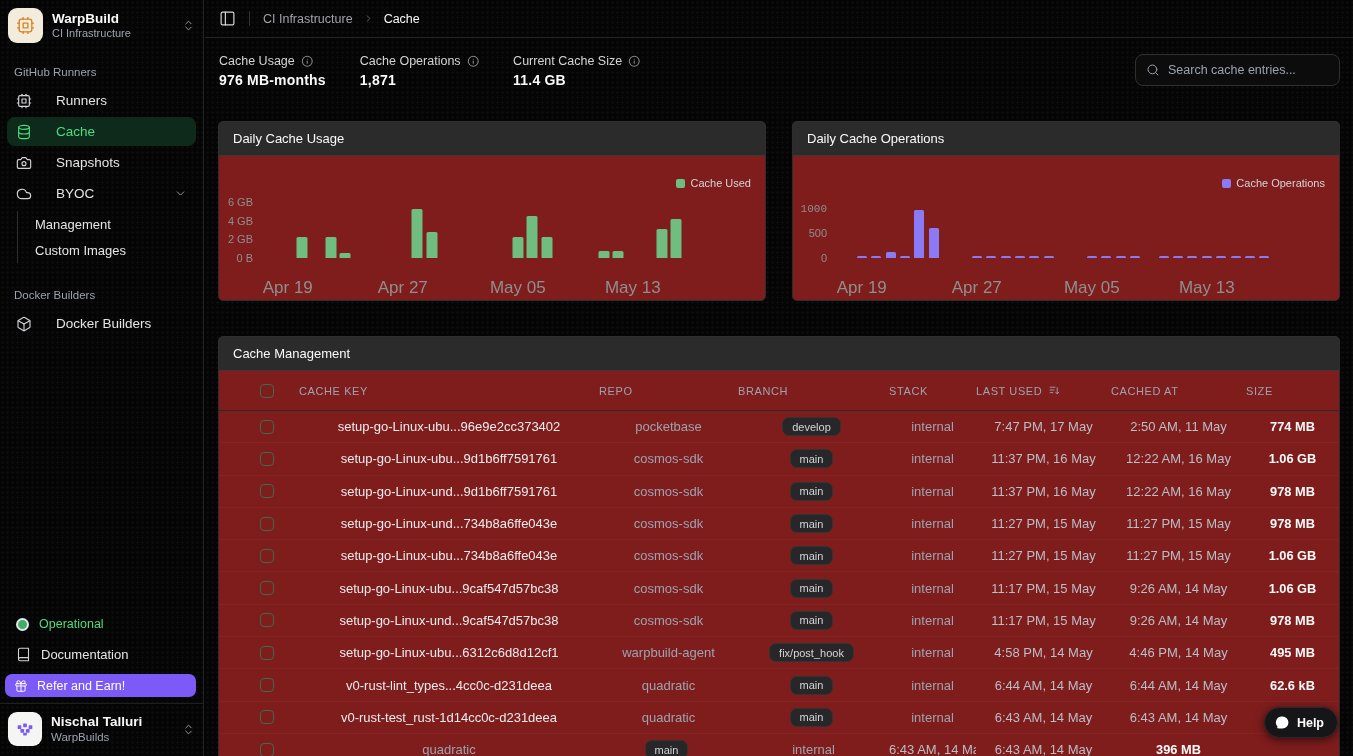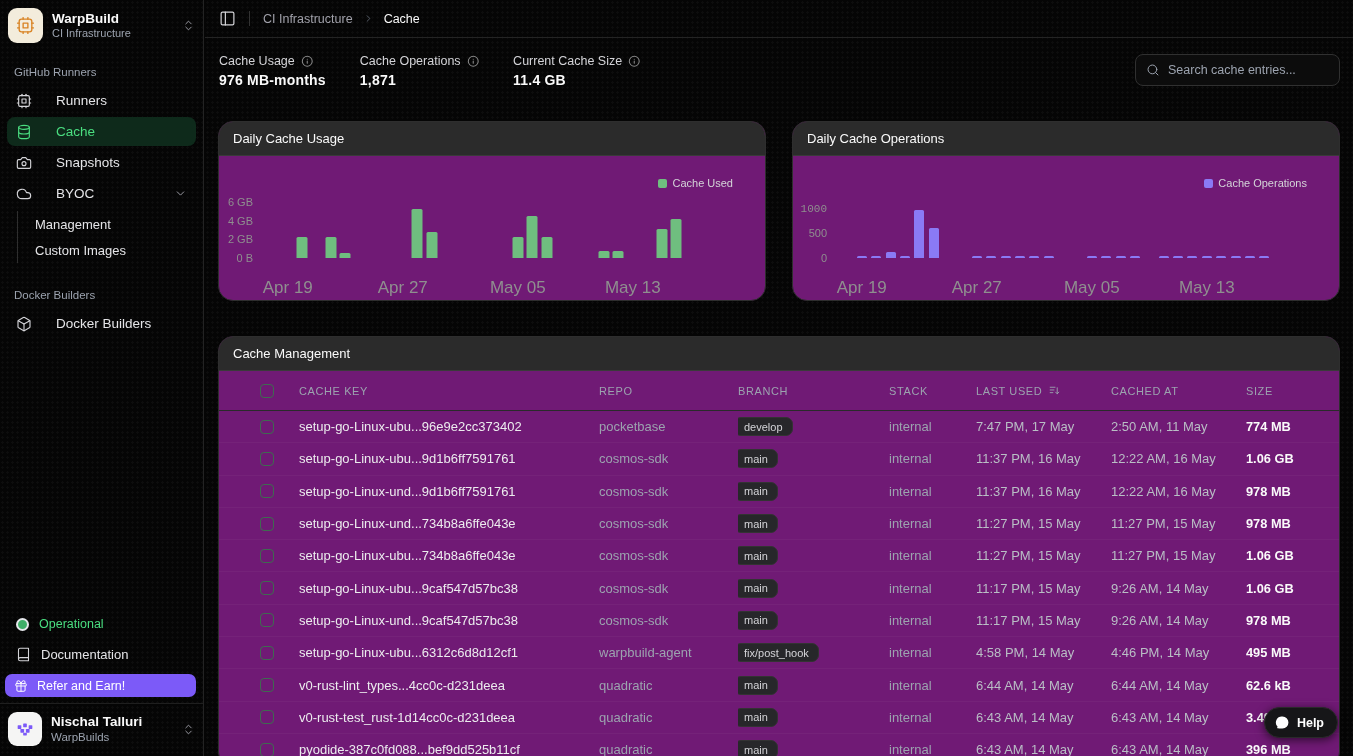--- a/index.html
+++ b/index.html
@@ -63,26 +63,26 @@
   .stat .stat-label-row { display:flex; align-items:center; gap:6px; }
   .stat-label { font-size:12.5px; color:#d4d4d8; }
   .info-ic { color:#8a8a8a; } .info-ic svg { width:12.5px; height:12.5px; stroke-width:2; }
   .stat-value { margin-top:4px; font-size:14px; font-weight:700; color:#fafafa; letter-spacing:0.2px; }
   .search-box { position:absolute; right:13px; top:16px; width:205px; height:32px; border:1px solid #303030; border-radius:8px; background:#0c0c0c; display:flex; align-items:center; padding:0 10px; gap:8px; }
   .search-box svg { width:14px; height:14px; color:#9ca3af; flex:none; }
   .search-box input { background:transparent; border:none; outline:none; color:#e4e4e7; font-size:12.5px; font-family:"Liberation Sans",sans-serif; width:100%; }
   .search-box input::placeholder { color:#9ca3af; }
 
   .charts-row { display:flex; gap:26px; padding:3px 13px 0 13px; }
-  .card { border:1px solid #2e2e2e; border-radius:15px; background:#701a75; overflow:hidden; }
+  .card { border:1px solid #2e2e2e; border-radius:5px; background:#7f1d1d; overflow:hidden;text-align:center; }
   .chart-card { flex:1; height:180px; }
   .card-head { height:34px; background:#2b2b2b; border-bottom:1px solid #3a3a3a; display:flex; align-items:center; padding:0 14px; }
   .card-title { font-size:13px; font-weight:500; color:#fafafa; }
   .chart-body { position:relative; height:145px; }
-  .legend { position:absolute; top:21px; right:32px; display:flex; align-items:center; gap:5px; }
+  .legend { position:absolute; top:21px; right:14px; display:flex; align-items:center; gap:5px; }
   .legend-swatch { width:9px; height:9px; border-radius:2px; }
   .legend-label { font-size:11px; color:#d4d4d8; }
   .yaxis { position:absolute; left:0; top:36px; width:34px; height:66px; }
   .yaxis span { position:absolute; right:0; transform:translateY(50%); font-size:11px; color:#8f8f8f; white-space:nowrap; }
   .plot { position:absolute; left:40px; top:36px; width:460px; height:66px; }
   .plot .bar { position:absolute; bottom:0; transform:translateX(-50%); border-radius:1.5px 1.5px 0 0; min-height:2px; }
   .xaxis { position:absolute; left:40px; top:122px; width:460px; height:14px; }
   .xaxis span { position:absolute; transform:translateX(-50%); font-size:17px; color:#8f8f8f; white-space:nowrap; }
 
   .table-card { margin:35px 13px 0 13px; min-height:420px; }
@@ -546,21 +546,20 @@
           <div class="cell c-branch"><span class="badge">main</span></div>
           <div class="cell c-stack">internal</div>
           <div class="cell c-used">6:43 AM, 14 May</div>
           <div class="cell c-cached">6:43 AM, 14 May</div>
           <div class="cell c-size">3.49 MB</div>
         </div>
         <div class="trow">
           <div class="cell c-check">
             <span class="checkbox"></span>
           </div>
-          <div class="cell c-key">pyodide-387c0fd088...bef9dd525b11cf</div>
           <div class="cell c-repo">quadratic</div>
           <div class="cell c-branch"><span class="badge">main</span></div>
           <div class="cell c-stack">internal</div>
           <div class="cell c-used">6:43 AM, 14 May</div>
           <div class="cell c-cached">6:43 AM, 14 May</div>
           <div class="cell c-size">396 MB</div>
         </div>
       </div>
   </section>
 </main>

